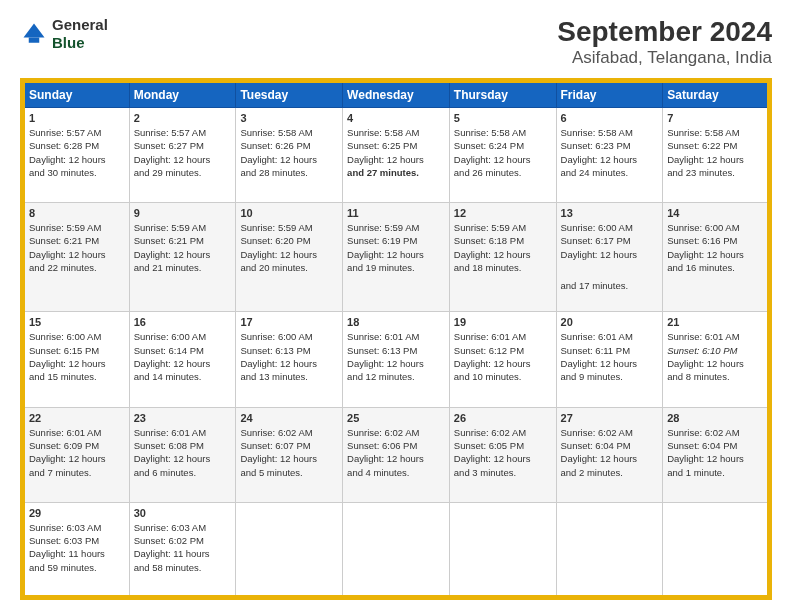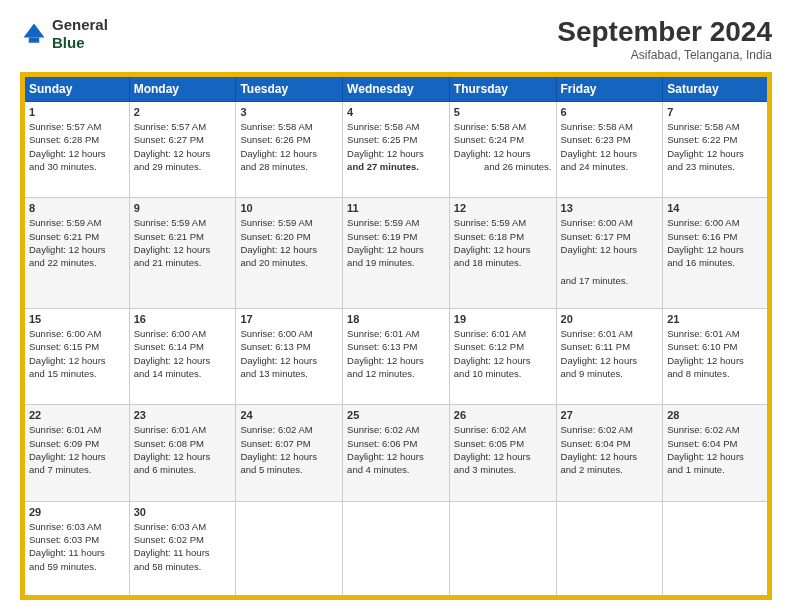--- a/index.html
+++ b/index.html
@@ -41,21 +41,21 @@
     }
     .title-block {
       text-align: right;
     }
     .main-title {
       font-size: 28px;
       font-weight: bold;
       color: #333;
     }
     .subtitle {
-      font-size: 12px;
+      font-size: 17px;
       color: #555;
     }
     .calendar {
       flex: 1;
       border: 5px solid #eab308;
       border-collapse: collapse;
       width: 100%;
       table-layout: fixed;
     }
     .calendar thead tr th {
@@ -150,21 +150,21 @@
             <span style="display: block; line-height: 1.4;">Sunrise: 5:58 AM</span>
             <span style="display: block; line-height: 1.4;">Sunset: 6:25 PM</span>
             <span style="display: block; line-height: 1.4;">Daylight: 12 hours</span>
             <span style="display: block; line-height: 1.4; font-weight: bold;">and 27 minutes.</span>
           </td>
           <td>
             <span class="day-num">5</span>
             <span style="display: block; line-height: 1.4;">Sunrise: 5:58 AM</span>
             <span style="display: block; line-height: 1.4;">Sunset: 6:24 PM</span>
             <span style="display: block; line-height: 1.4;">Daylight: 12 hours</span>
-            <span style="display: block; line-height: 1.4; text-align: right;">and 26 minutes.</span>
+            <span style="display: block; line-height: 1.4;">and 26 minutes.</span>
           </td>
           <td>
             <span class="day-num">6</span>
             <span style="display: block; line-height: 1.4;">Sunrise: 5:58 AM</span>
             <span style="display: block; line-height: 1.4;">Sunset: 6:23 PM</span>
             <span style="display: block; line-height: 1.4;">Daylight: 12 hours</span>
             <span style="display: block; line-height: 1.4;">and 24 minutes.</span>
           </td>
           <td>
             <span class="day-num">7</span>
@@ -264,21 +264,21 @@
           <td>
             <span class="day-num">20</span>
             <span style="display: block; line-height: 1.4;">Sunrise: 6:01 AM</span>
             <span style="display: block; line-height: 1.4;">Sunset: 6:11 PM</span>
             <span style="display: block; line-height: 1.4;">Daylight: 12 hours</span>
             <span style="display: block; line-height: 1.4;">and 9 minutes.</span>
           </td>
           <td>
             <span class="day-num">21</span>
             <span style="display: block; line-height: 1.4;">Sunrise: 6:01 AM</span>
-            <span style="display: block; line-height: 1.4;">Sunset: 6:10 PM</span>
+            <span style="display: block; line-height: 1.4; font-style: italic;">Sunset: 6:10 PM</span>
             <span style="display: block; line-height: 1.4;">Daylight: 12 hours</span>
             <span style="display: block; line-height: 1.4;">and 8 minutes.</span>
           </td>
         </tr>
         <tr>
           <td>
             <span class="day-num">22</span>
             <span style="display: block; line-height: 1.4;">Sunrise: 6:01 AM</span>
             <span style="display: block; line-height: 1.4;">Sunset: 6:09 PM</span>
             <span style="display: block; line-height: 1.4;">Daylight: 12 hours</span>

